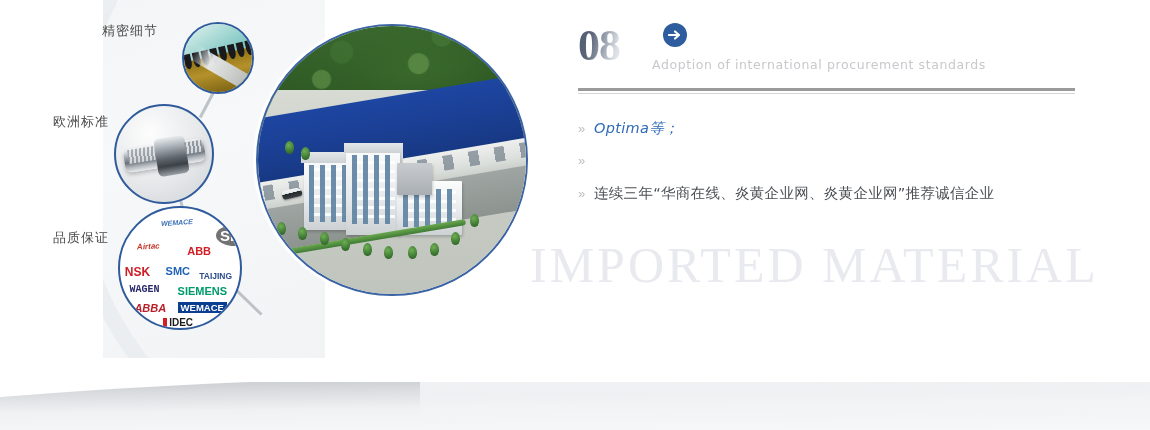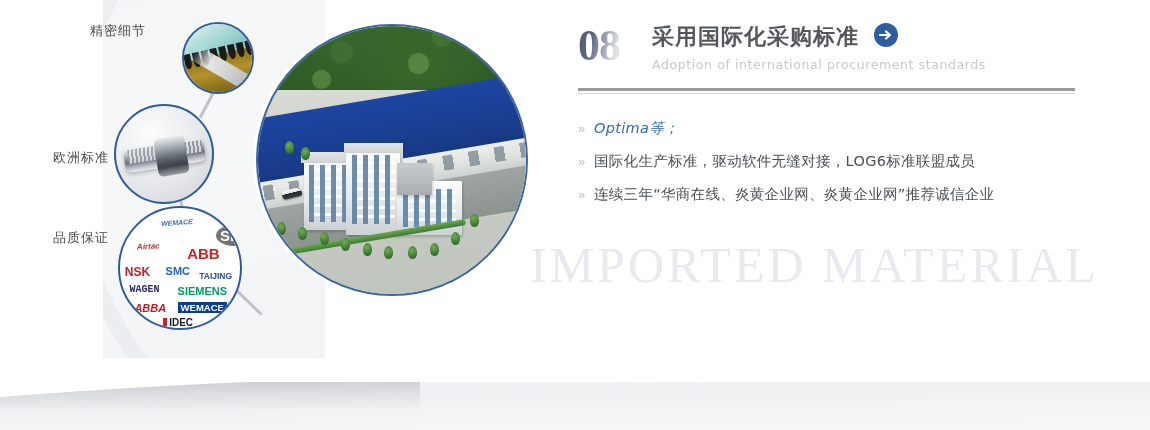--- a/index.html
+++ b/index.html
@@ -93,22 +93,22 @@
 
   
   .side-label {
     position: absolute;
     font-size: 13px;
     color: #4a4a4a;
     letter-spacing: 1px;
     font-family: "DejaVu Sans", "Liberation Sans", sans-serif;
     white-space: nowrap;
   }
-  .side-label.l1 { left: 90px; top: 22px; }
-  .side-label.l2 { left: 53px;  top: 113px; margin-top: 36px; }
+  .side-label.l1 { left: 102px; top: 22px; }
+  .side-label.l2 { left: 53px;  top: 113px; }
   .side-label.l3 { left: 53px;  top: 229px; }
 
   
   .connector {
     position: absolute;
     background: #b7bcc2;
     transform-origin: 0 0;
     opacity: .9;
   }
 
@@ -458,21 +458,21 @@
     <div class="screw-thread"></div>
     <div class="screw-nut"></div>
     <div class="screw-thread2"></div>
   </div>
 
   <div class="circ" id="circle-logos">
     <div class="logo-wrap" id="logo-wrap">
         <div class="logo" style="left: 34%; top: 9%; font-size: 7px; color: rgb(59, 111, 181); font-style: italic; transform: rotate(-4deg);">WEMACE</div>
         <div class="logo" style="left: 80%; top: 14%; font-size: 15px; color: rgb(255, 255, 255); font-style: normal; transform: rotate(0deg); background: #737373; border-radius: 50%; padding: 3px 4px;">SKF</div>
         <div class="logo" style="left: 14%; top: 29%; font-size: 8px; color: rgb(192, 57, 43); font-style: italic; transform: rotate(-3deg);">Airtac</div>
-        <div class="logo" style="left: 56%; top: 32%; font-size: 15px; color: rgb(210, 31, 38); font-style: normal; transform: rotate(0deg);">ABB</div>
+        <div class="logo" style="left: 56%; top: 32%; font-size: 11px; color: rgb(210, 31, 38); font-style: normal; transform: rotate(0deg);">ABB</div>
         <div class="logo" style="left: 4%; top: 48%; font-size: 12px; color: rgb(207, 28, 36); font-style: normal; transform: rotate(0deg);">NSK</div>
         <div class="logo" style="left: 38%; top: 48%; font-size: 11px; color: rgb(31, 99, 184); font-style: normal; transform: rotate(0deg);">SMC</div>
         <div class="logo" style="left: 66%; top: 53%; font-size: 8.5px; color: rgb(45, 76, 140); font-style: normal; transform: rotate(0deg);">TAIJING</div>
         <div class="logo" style="left: 8%; top: 64%; font-size: 10px; color: rgb(43, 43, 110); font-style: normal; transform: rotate(0deg); font-family: Liberation Mono, monospace;">WAGEN</div>
         <div class="logo" style="left: 48%; top: 65%; font-size: 11px; color: rgb(0, 154, 107); font-style: normal; transform: rotate(0deg);">SIEMENS</div>
         <div class="logo" style="left: 12%; top: 79%; font-size: 11px; color: rgb(184, 31, 40); font-style: italic; transform: rotate(0deg);">ABBA</div>
         <div class="logo" style="left: 48%; top: 78%; font-size: 9.5px; color: rgb(255, 255, 255); font-style: normal; transform: rotate(0deg); background: rgb(11, 61, 145); padding: 1px 3px;">WEMACE</div>
         <div class="logo" style="left: 36%; top: 92%; font-size: 10px; color: rgb(26, 26, 26); font-style: normal; transform: rotate(0deg); border-left: 4px solid rgb(210, 31, 38); padding-left: 2px;">IDEC</div>
       </div>
   </div>
@@ -520,21 +520,20 @@
 
   <div class="watermark">IMPORTED  MATERIAL</div>
 
   <div class="right">
 
     <div class="head-row">
       <div class="num02">08</div>
 
       <div class="title-block">
         <div>
-          <span class="title-cn">采用国际化采购标准</span>
           <span class="arrow-icon">
             <svg viewBox="0 0 26 26" width="26" height="26" aria-hidden="true">
               <circle cx="13" cy="13" r="12" fill="#2d5d9e"></circle>
               <path d="M7 13 H16 M13 9.5 L17 13 L13 16.5" stroke="#ffffff" stroke-width="2.2" fill="none" stroke-linecap="round" stroke-linejoin="round"></path>
             </svg>
           </span>
         </div>
         <div class="title-en">Adoption of international procurement standards</div>
       </div>
 
@@ -544,21 +543,20 @@
       </div>
     </div>
 
     <div class="bullets" id="bullets">
         <div class="bullet-row">
           <span class="bullet-mark">»</span>
           <span class="bullet-text accent" style="color: rgb(47, 107, 181); font-style: italic;">Optima等；</span>
         </div>
         <div class="bullet-row">
           <span class="bullet-mark">»</span>
-          <span class="bullet-text">国际化生产标准，驱动软件无缝对接，LOG6标准联盟成员</span>
         </div>
         <div class="bullet-row">
           <span class="bullet-mark">»</span>
           <span class="bullet-text">连续三年“华商在线、炎黄企业网、炎黄企业网”推荐诚信企业</span>
         </div>
       </div>
   </div>
 
   <div class="bottom-band">
     <div class="swoosh"></div>

